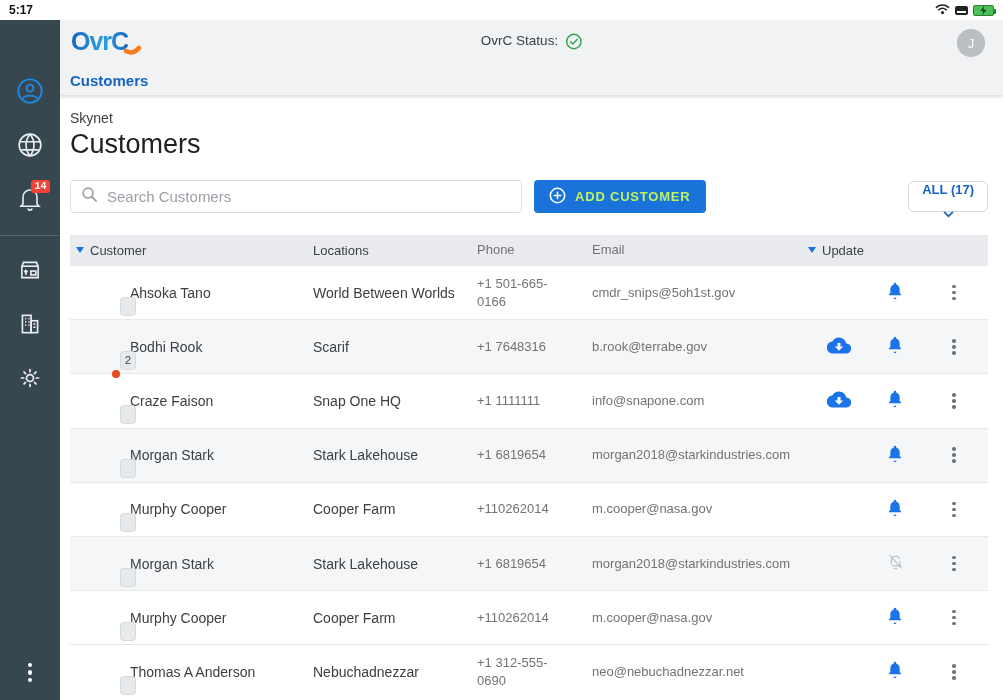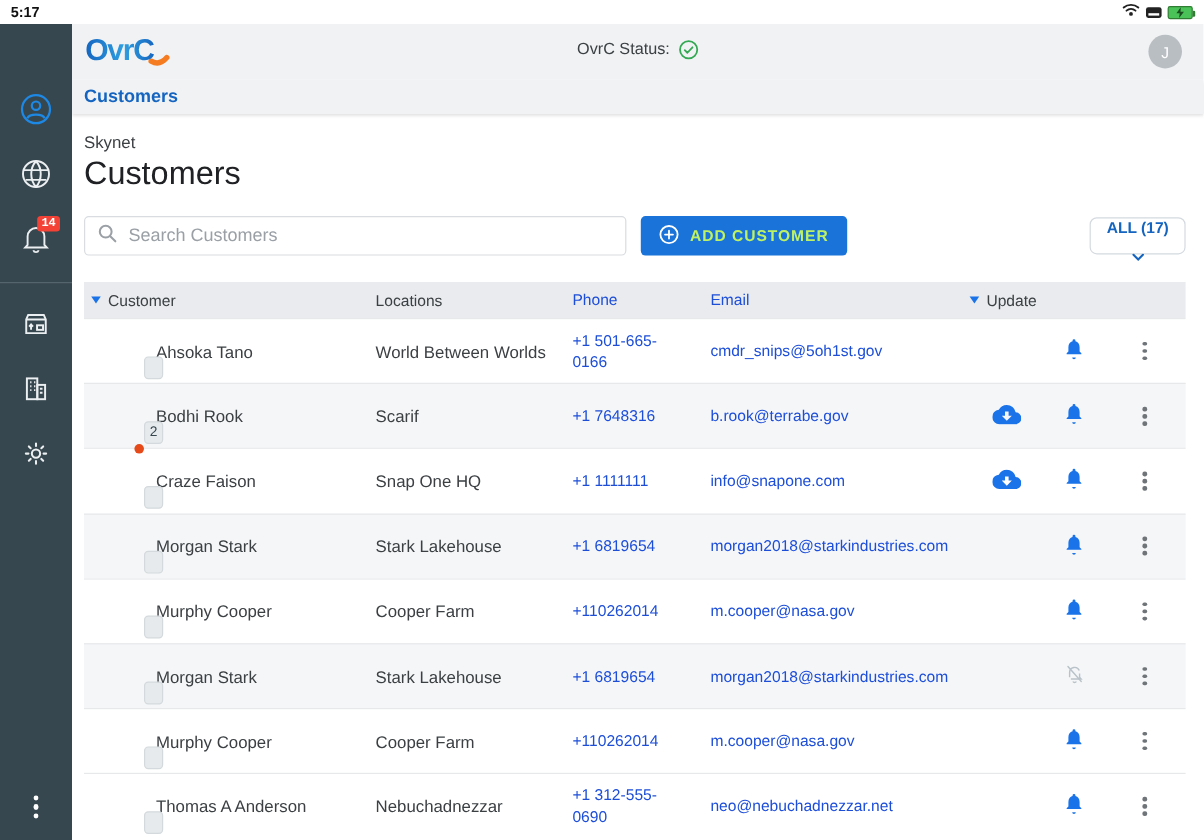--- a/index.html
+++ b/index.html
@@ -72,21 +72,21 @@
   .c-bell     { width:50px; display:flex; justify-content:center; }
   .c-kebab    { flex:1; display:flex; justify-content:center; }
   .sorttri { width:0; height:0; border-left:4.5px solid transparent; border-right:4.5px solid transparent;
              border-top:6px solid #1a73e8; display:inline-block; }
   .trow { display:flex; align-items:center; min-height:54.2px; border-top:1px solid #e6e8ea; font-size:14px; color:#3c4043; background:#fff; }
   .trow.shaded { background:#f5f6f8; }
   .trow .c-customer { position:relative; padding-left:60px; }
   .dot { position:absolute; left:42px; top:31px; width:8px; height:8px; border-radius:50%; background:#e64a19; }
   .badge2 { position:absolute; left:50px; top:12px; min-width:16px; height:19px; background:#e6eaec; border:1px solid #d3d9dc;
             border-radius:3.5px; color:#37474f; font-size:11.5px; display:flex; align-items:center; justify-content:center; padding:0 3px; }
-  .c-phone, .c-email { color:#1d4ed8; font-size:13px; line-height:18px; cursor:pointer; }
+  .c-phone, .c-email { color:#737373; font-size:13px; line-height:18px; cursor:pointer; }
   .kdots { display:flex; flex-direction:column; gap:2.5px; cursor:pointer; padding:4px; }
   .kdots i { width:3.5px; height:3.5px; border-radius:50%; background:#6f7479; display:block; }
   .trow .c-update { justify-content:center; padding-left:0; }
 </style>
 </head>
 <body>
 
 <div class="statusbar">
   <span class="sb-time">5:17</span>
   <span class="sb-icons">

